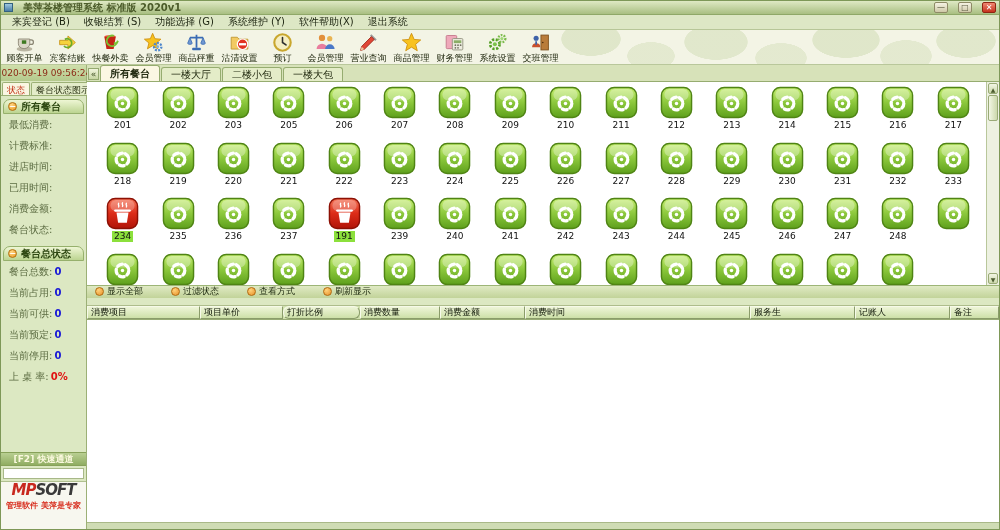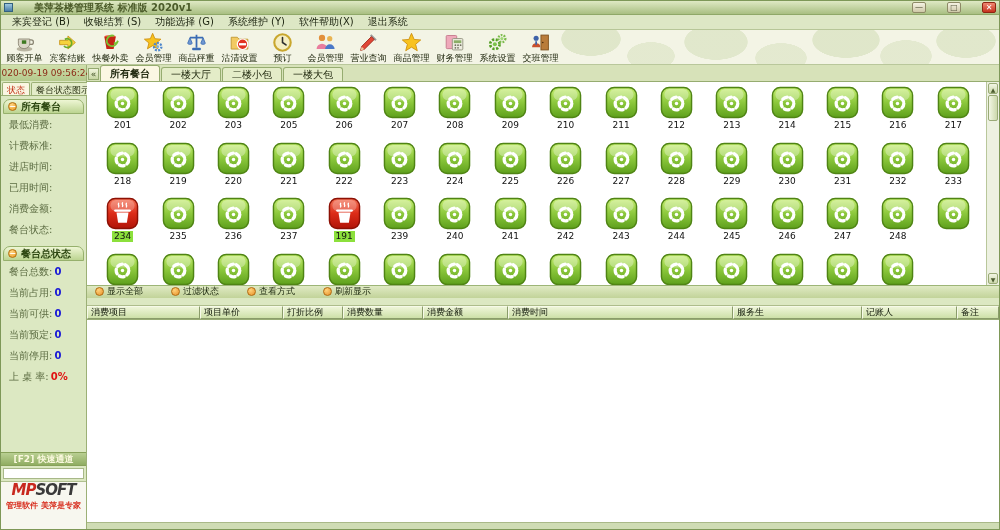--- a/index.html
+++ b/index.html
@@ -3,21 +3,21 @@
 <meta charset="utf-8">
 <style>
   * { box-sizing: border-box; }
   html,body { margin:0; padding:0; background:#fff; }
   body { font-family:"DejaVu Sans","Liberation Sans",sans-serif; }
 
   .window { width:1000px; height:530px; overflow:hidden; display:flex; flex-direction:column;
     border:1px solid #7e9858; background:#dce8c2; position:relative; }
 
   
-  .titlebar { height:14px; flex:0 0 14px; display:flex; align-items:center; gap:21px; padding:0 3px;
+  .titlebar { height:14px; flex:0 0 14px; display:flex; align-items:center; gap:10px; padding:0 3px;
     background:linear-gradient(#dfe9c4,#a9bf82); border-bottom:1px solid #8fa868; }
   .title-icon { width:9px; height:9px; background:linear-gradient(#9ec8e0,#4a7ea8); border:1px solid #33617f; }
   .title-text { flex:1; font-size:10px; font-weight:bold; color:#4c5c2a; white-space:nowrap; overflow:hidden; }
   .winbtn { width:14px; height:11px; font-size:8px; line-height:9px; text-align:center; color:#5a5a40;
     background:linear-gradient(#f4f2e2,#cfc9a8); border:1px solid #8e8a66; border-radius:2px; }
   .winbtn.close { background:linear-gradient(#ef8872,#c6311d); color:#fff; border-color:#8e2412; }
 
   
   .menubar { height:29px; flex:0 0 13px; display:flex; align-items:center; padding-left:4px;
     background:#dde7c5; border-bottom:1px solid #b7c698; font-size:10px; color:#1c2410; }
@@ -764,25 +764,25 @@
           </div>
           <div class="gt-btn">
             <span class="gt-icon"></span>
             <span>刷新显示</span>
           </div>
         </div>
       <div class="gap-strip"></div>
       <div class="detail-header" id="detailHeader">
           <div class="dh-cell" style="width: 113px;">消费项目</div>
           <div class="dh-cell" style="width: 83px;">项目单价</div>
-          <div class="dh-cell" style="width: 60px;">打折比例</div>
+          <div class="dh-cell" style="width: 77px; border-radius: 6px;">打折比例</div>
           <div class="dh-cell" style="width: 80px;">消费数量</div>
           <div class="dh-cell" style="width: 85px;">消费金额</div>
           <div class="dh-cell" style="width: 225px;">消费时间</div>
-          <div class="dh-cell" style="width: 129px; text-align: right;">服务生</div>
+          <div class="dh-cell" style="width: 105px; text-align: right;">服务生</div>
           <div class="dh-cell" style="width: 95px;">记账人</div>
           <div class="dh-cell flex">备注</div>
         </div>
       <div class="detail-body"></div>
       <div class="statusbar"></div>
     </div>
 
   </div>
 </div>
 

